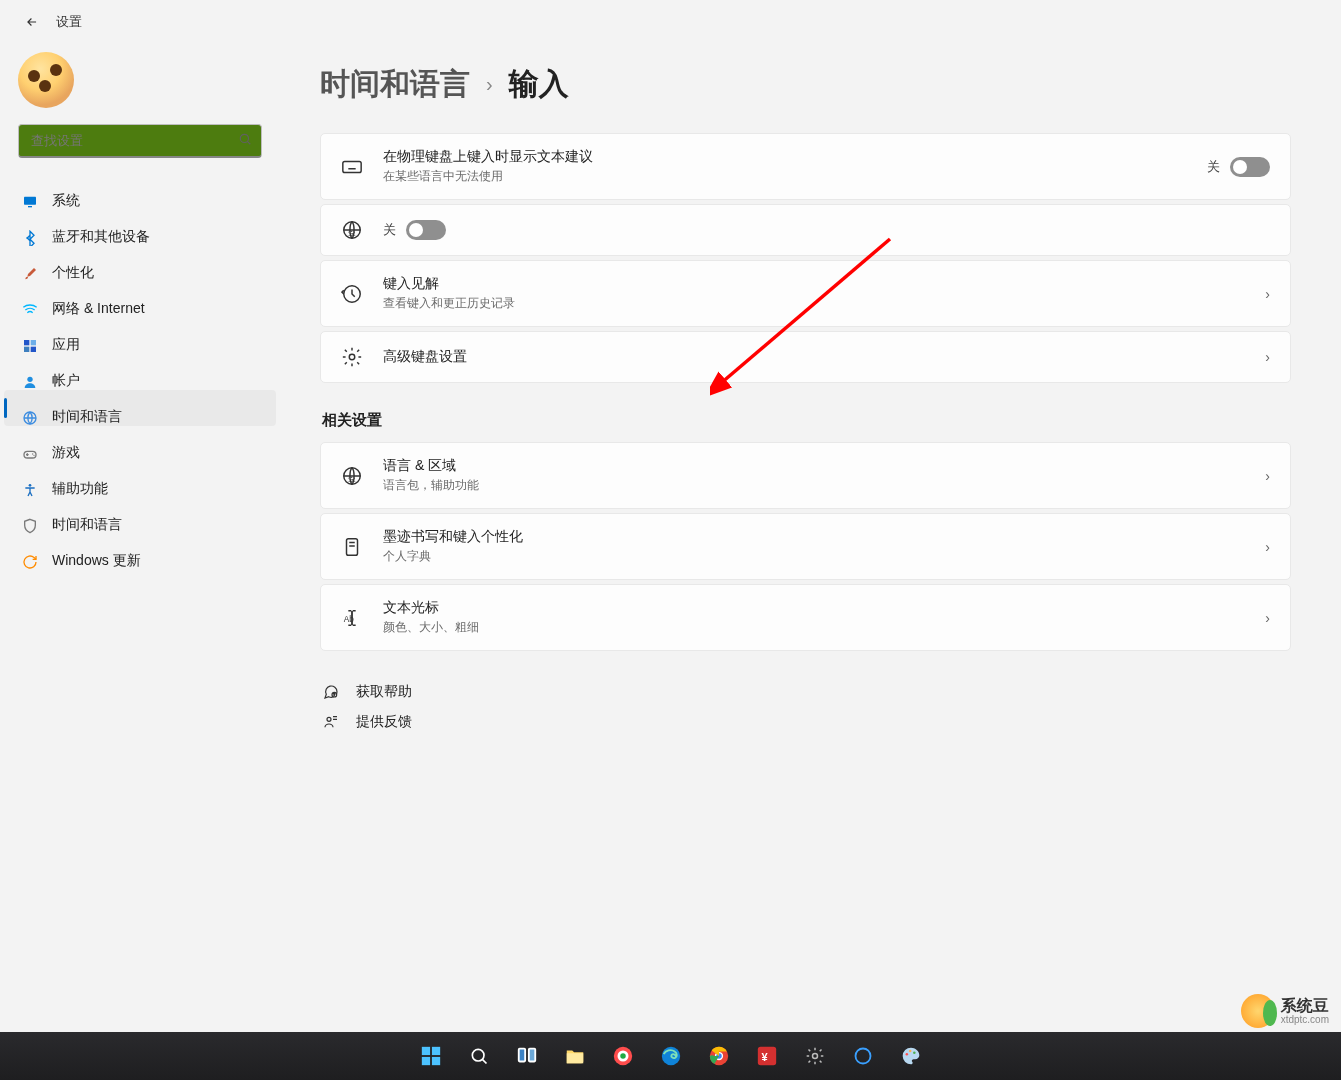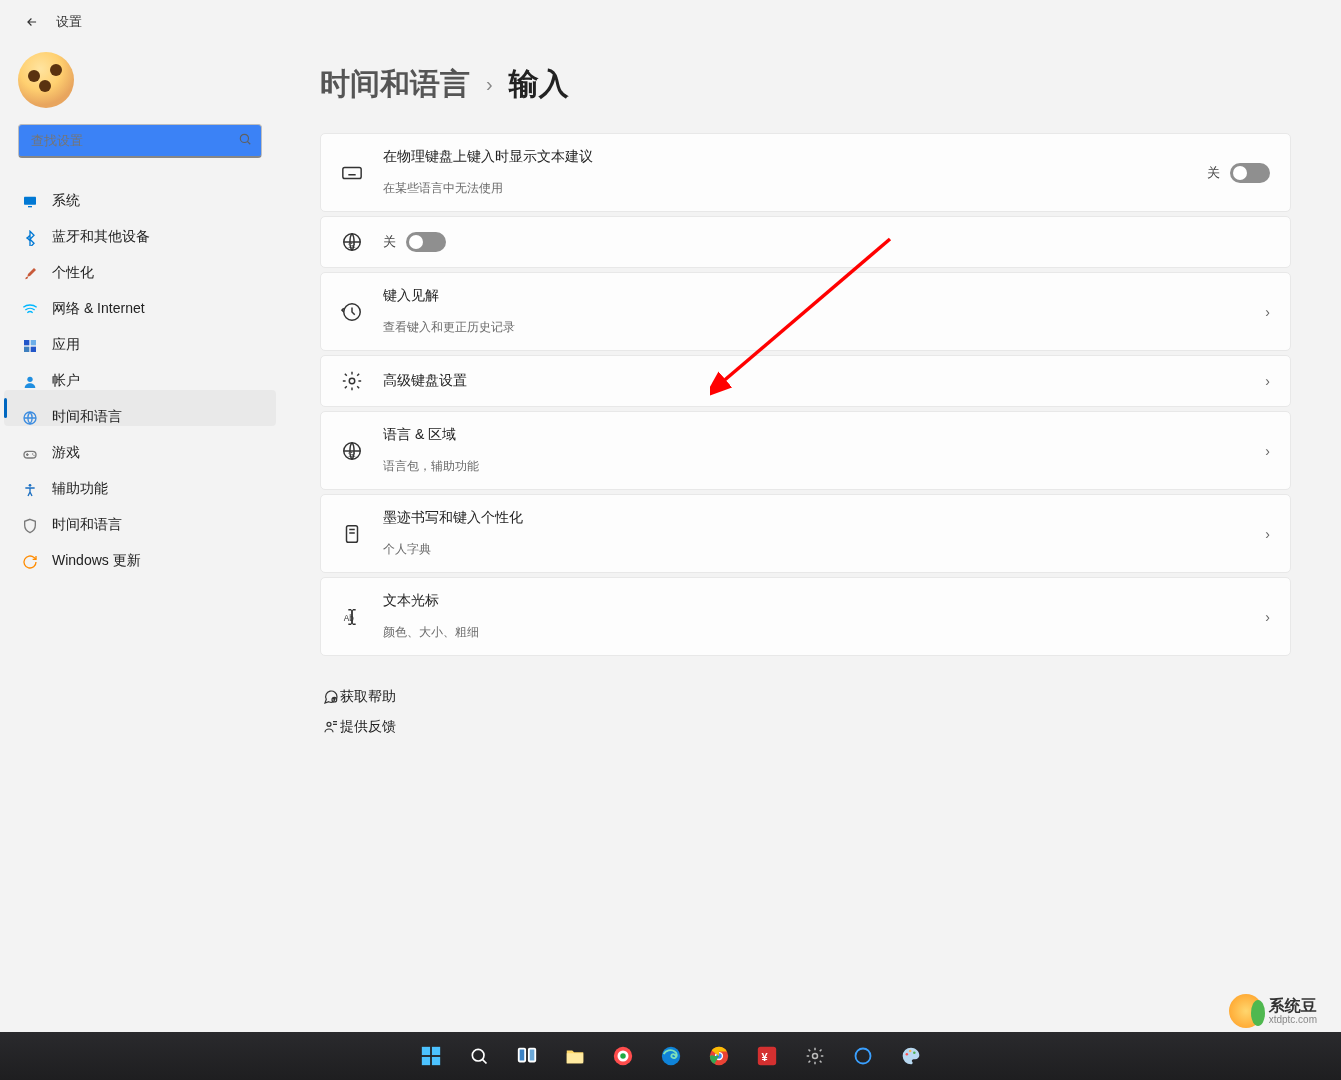--- a/index.html
+++ b/index.html
@@ -11,57 +11,57 @@
     
     .main-layout { display: flex; height: calc(100% - 44px - 48px); }
     
     .sidebar { width: 280px; padding: 8px 0; }
     .avatar-block { display: flex; align-items: center; padding: 0 18px 16px 18px; }
     .avatar { width: 56px; height: 56px; border-radius: 50%; background: radial-gradient(circle at 40% 30%, #ffe4a0,#ffd070 40%,#e8a55e 70%); position: relative; overflow: hidden; }
     .avatar::after{content:"";position:absolute;top:18px;left:10px;width:12px;height:12px;border-radius:50%;background:#5a3210;box-shadow:22px -6px 0 0 #5a3210,11px 10px 0 0 #5a3210;}
     
     .search-wrap { padding: 0 18px 16px 18px; }
     .search-box { position: relative; width: 100%; }
-    .search-box input { width: 100%; height: 34px; border: 1px solid #bdbdbd; border-bottom: 2px solid #868686; border-radius: 4px; padding: 0 36px 0 12px; background: #3b82f6; font-size: 13px; outline:none; }
+    .search-box input { width: 100%; height: 34px; border: 1px solid #bdbdbd; border-bottom: 2px solid #868686; border-radius: 4px; padding: 0 36px 0 12px; background: #4d7c0f; font-size: 13px; outline:none; }
     .search-box .sicon { position: absolute; right: 10px; top: 50%; transform: translateY(-50%); color:#606060; }
     
     .nav-list { list-style: none; }
     .nav-item { display: flex; align-items: flex-end; height: 36px; padding: 0 18px; gap: 14px; font-size: 14px; color: #222; cursor: pointer; border-radius: 4px; margin: 0 4px; position: relative; }
     .nav-item.active { background: #e9e9e9; }
     .nav-item.active::before { content:""; position:absolute; left:0; top:8px; bottom:8px; width:3px; background:#0067c0; border-radius: 2px; }
     .nav-icon { width: 16px; height: 16px; display:flex; align-items:center; justify-content:center; }
     
     .content { flex: 1; padding: 20px 50px 0 40px; overflow-y: auto; position: relative; }
     .breadcrumb { display: flex; align-items: center; gap: 16px; margin-bottom: 28px; font-size: 30px; font-weight: 600; color: #222; }
     .breadcrumb .parent { color: #555; cursor:pointer; }
     .breadcrumb .chev { color:#888; font-size: 20px; font-weight:400; }
     
     .card { background: #fdfdfd; border: 1px solid #e8e8e8; border-radius: 5px; padding: 14px 20px; margin-bottom: 4px; display: flex; align-items: center; gap: 20px; cursor: pointer; }
     .card-icon { width: 22px; height: 22px; color:#333; display:flex; align-items:center; justify-content:center; flex-shrink:0; }
     .card-body { flex: 1; }
     .card-title { font-size: 14px; color:#222; }
-    .card-sub { font-size: 12px; color: #6a6a6a; margin-top: 14px; }
+    .card-sub { font-size: 12px; color: #6a6a6a; margin-top: 2px; }
     .card-right { display: flex; align-items: center; gap: 10px; }
     .toggle-label { font-size: 13px; color:#444; }
     .toggle { width: 40px; height: 20px; border-radius: 10px; background: #8f8f8f; position:relative; }
     .toggle::after { content:""; position:absolute; top:3px; left:3px; width:14px; height:14px; background:#fff; border-radius:50%; }
     .chev-right { color:#666; font-size: 14px; }
     
     .section-header { font-size: 15px; font-weight: 600; margin: 28px 0 12px 2px; color:#222; }
     
     .help-links { margin-top: 26px; }
-    .help-link { display:flex; align-items:center; gap: 0; padding: 6px 2px; font-size:14px; color:#222; cursor:pointer; }
+    .help-link { display:flex; align-items:center; gap: 16px; padding: 6px 2px; font-size:14px; color:#222; cursor:pointer; }
     .help-icon { width:18px; height:18px; color:#333; display:flex;align-items:center;justify-content:center; }
     
     .arrow-annotation { position:absolute; top: 190px; left: 430px; pointer-events:none; }
     
     .taskbar { position:absolute; bottom:0; left:0; right:0; height:48px; background: linear-gradient(180deg,#2a2a2d,#1e1e20); display:flex; align-items:center; justify-content:center; gap: 8px; }
     .tb-icon { width:40px; height:40px; border-radius:4px; display:flex; align-items:center; justify-content:center; cursor:pointer; }
     
-    .watermark { position:absolute; right:24px; bottom:52px; display:flex; align-items:center; gap:6px; font-size:13px; color:#333; }
+    .watermark { position:absolute; right:12px; bottom:52px; display:flex; align-items:center; gap:6px; font-size:13px; color:#333; }
     .wm-dot{width:34px;height:34px;border-radius:50%;background:radial-gradient(circle,#ffd66e,#ff9a1f);position:relative;}
     .wm-dot::after{content:"";position:absolute;right:-2px;top:6px;width:14px;height:26px;border-radius:50%;background:#4fb84f;}
     .wm-text{display:flex;flex-direction:column;line-height:1.1;}
     .wm-text .top{font-weight:600;font-size:16px;}
     .wm-text .bot{font-size:10px;color:#888;}
   </style>
 </head>
 <body>
 
 <div class="titlebar">
@@ -256,20 +256,21 @@
           </div>
           <div class="card-body">
             <div class="card-title">高级键盘设置</div>
           </div>
           <div class="card-right">
             <span class="chev-right">›</span>
           </div>
         </div>
       </div>
 
+    <div class="section-header">相关设置</div>
     <div id="related-cards">
         <div class="card">
           <div class="card-icon">
             <svg width="22" height="22" viewBox="0 0 24 24">
               <circle cx="12" cy="12" r="9" fill="none" stroke="currentColor" stroke-width="1.6"></circle>
               <path d="M3 12h18M12 3c3 3 3 15 0 18M12 3c-3 3-3 15 0 18" stroke="currentColor" stroke-width="1.6" fill="none"></path>
               <text x="8" y="20" font-size="8" fill="currentColor">字</text>
             </svg>
           </div>
           <div class="card-body">

